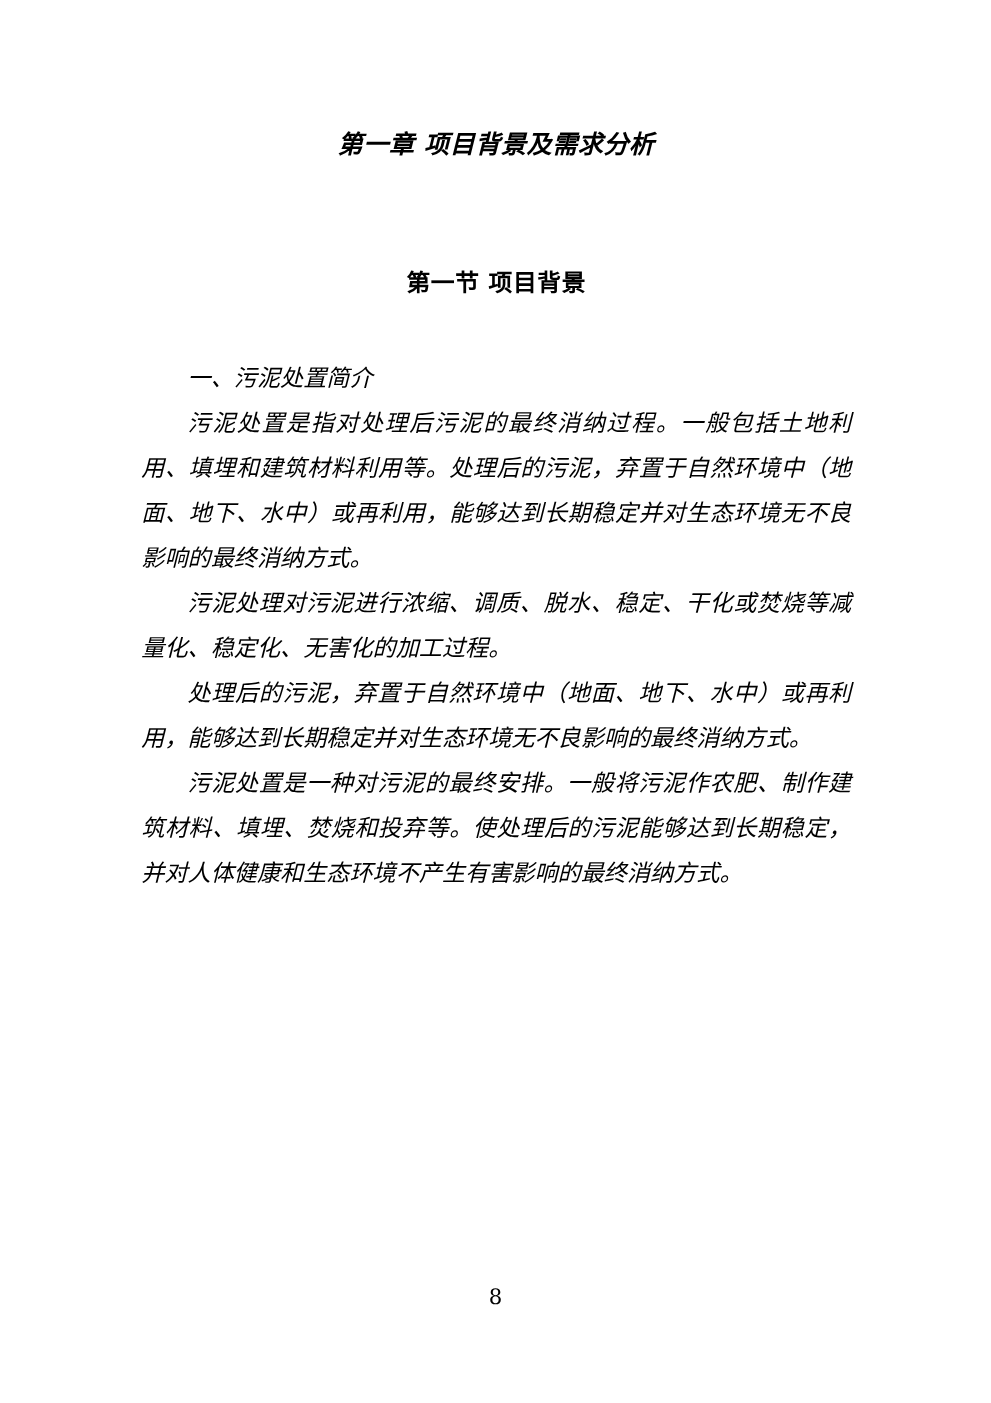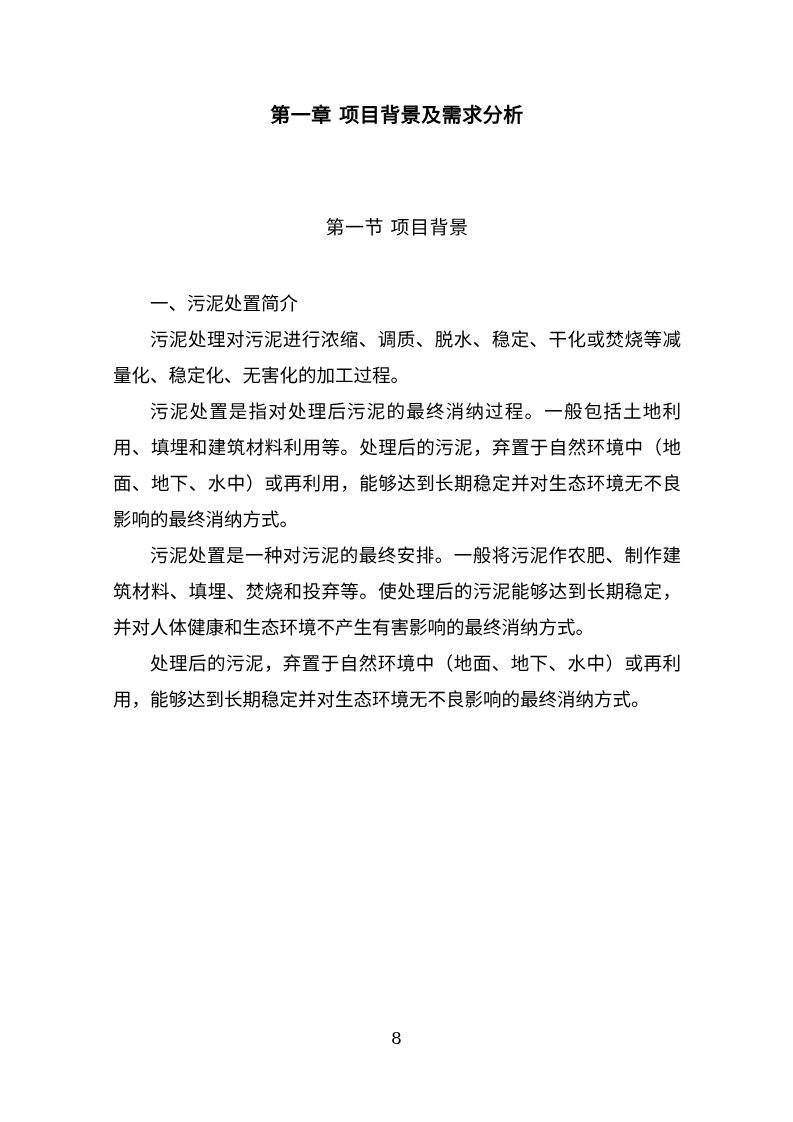--- a/index.html
+++ b/index.html
@@ -32,26 +32,27 @@
     padding: 0;
     font-size: 20px;
     font-weight: bold;
     letter-spacing: 0.5px;
     text-align: center;
     line-height: 1;
     position: absolute;
     left: 0;
     top: 105px;
     width: 568px;
+    font-style: italic;
   }
   .section-title {
     margin: 0;
     padding: 0;
     font-size: 19px;
-    font-weight: normal;
+    font-weight: bold;
     letter-spacing: 0.5px;
     text-align: center;
     line-height: 1;
     position: absolute;
     left: 0;
     top: 218px;
     width: 568px;
   }
   .body-block {
     position: absolute;
@@ -62,20 +63,21 @@
   p.para {
     margin: 0;
     padding: 0;
     font-size: 18.5px;
     line-height: 36px;
     text-align: justify;
     text-justify: inter-ideograph;
     text-indent: 2em;
     letter-spacing: 0;
     word-break: break-all;
+    font-style: italic;
   }
   .page-number {
     position: absolute;
     left: 0;
     top: 1030px;
     width: 793px;
     text-align: center;
     font-size: 17px;
     font-family: "DejaVu Serif", "Liberation Serif", serif;
     line-height: 1;
@@ -87,23 +89,23 @@
 <div class="page">
 
   <div class="content">
 
     <h1 class="chapter-title">第一章 项目背景及需求分析</h1>
 
     <h2 class="section-title">第一节 项目背景</h2>
 
     <div class="body-block">
       <p class="para">一、污泥处置简介</p>
+      <p class="para">污泥处置是指对处理后污泥的最终消纳过程。一般包括土地利用、填埋和建筑材料利用等。处理后的污泥，弃置于自然环境中（地面、地下、水中）或再利用，能够达到长期稳定并对生态环境无不良影响的最终消纳方式。</p>
       <p class="para">污泥处理对污泥进行浓缩、调质、脱水、稳定、干化或焚烧等减量化、稳定化、无害化的加工过程。</p>
-      <p class="para">污泥处置是指对处理后污泥的最终消纳过程。一般包括土地利用、填埋和建筑材料利用等。处理后的污泥，弃置于自然环境中（地面、地下、水中）或再利用，能够达到长期稳定并对生态环境无不良影响的最终消纳方式。</p>
+      <p class="para">处理后的污泥，弃置于自然环境中（地面、地下、水中）或再利用，能够达到长期稳定并对生态环境无不良影响的最终消纳方式。</p>
       <p class="para">污泥处置是一种对污泥的最终安排。一般将污泥作农肥、制作建筑材料、填埋、焚烧和投弃等。使处理后的污泥能够达到长期稳定，并对人体健康和生态环境不产生有害影响的最终消纳方式。</p>
-      <p class="para">处理后的污泥，弃置于自然环境中（地面、地下、水中）或再利用，能够达到长期稳定并对生态环境无不良影响的最终消纳方式。</p>
     </div>
 
   </div>
 
   <div class="page-number">8</div>
 
 </div>
 
 </body></html>

